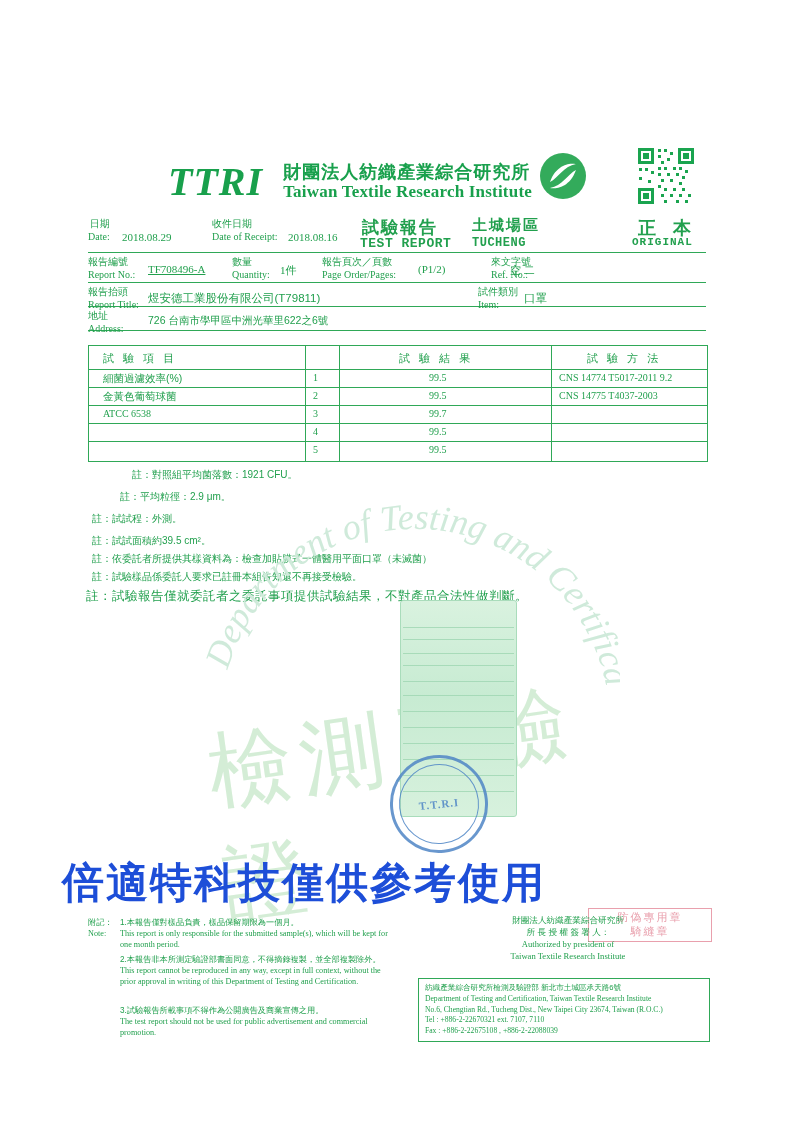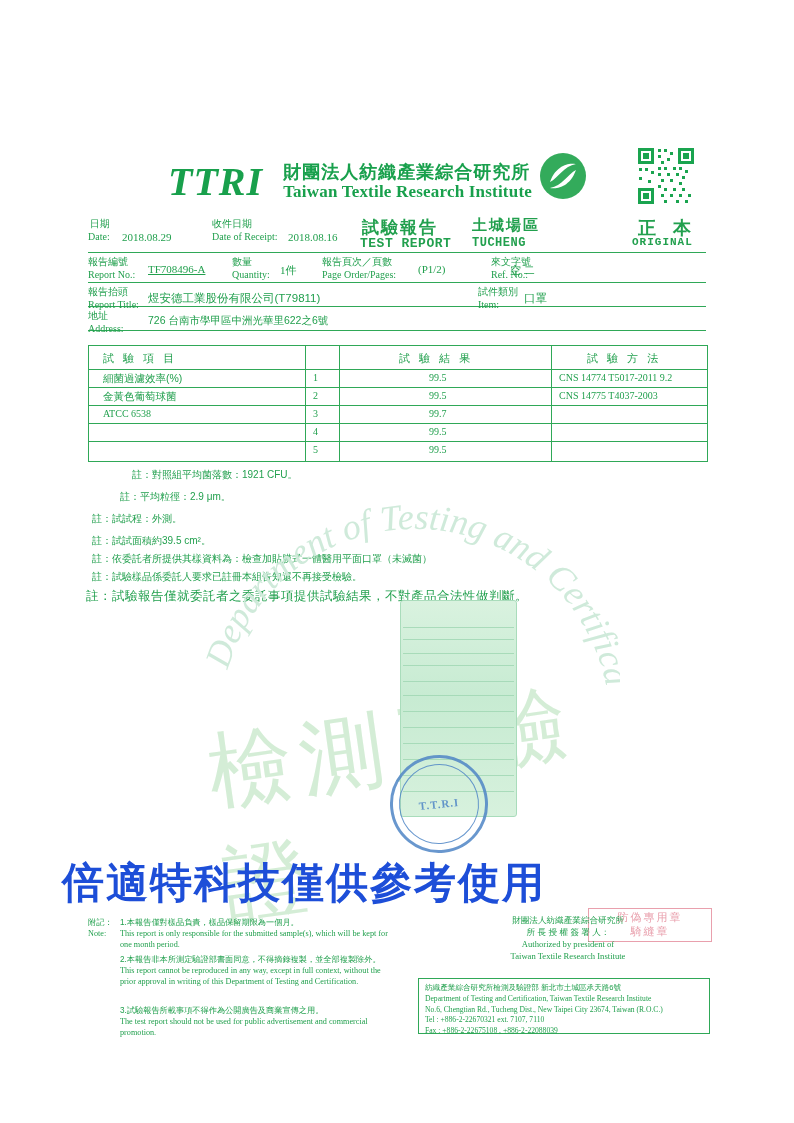--- a/index.html
+++ b/index.html
@@ -111,21 +111,21 @@
     border:1px solid #e9a0ad;color:#e9a0ad;font-size:11px;
     display:flex;flex-direction:column;justify-content:center;align-items:center;
     line-height:1.25;letter-spacing:2px;
   }
 
   
   .footer-note{position:absolute;left:88px;top:918px;width:300px;font-size:8.2px;line-height:1.32;}
   .footer-note .t{display:block;}
   .footer-right{position:absolute;left:418px;top:915px;width:300px;font-size:8.6px;line-height:1.38;text-align:center;}
   .footer-box{
-    position:absolute;left:418px;top:978px;width:292px;height:56px;
+    position:absolute;left:418px;top:978px;width:292px;height:64px;
     border:1px solid #2fa857;font-size:7.6px;line-height:1.42;padding:4px 6px;
     box-sizing:border-box;
   }
   .serif{font-family:"Liberation Serif", serif;}
 </style>
 </head>
 <body>
 
 <div class="page">
 

